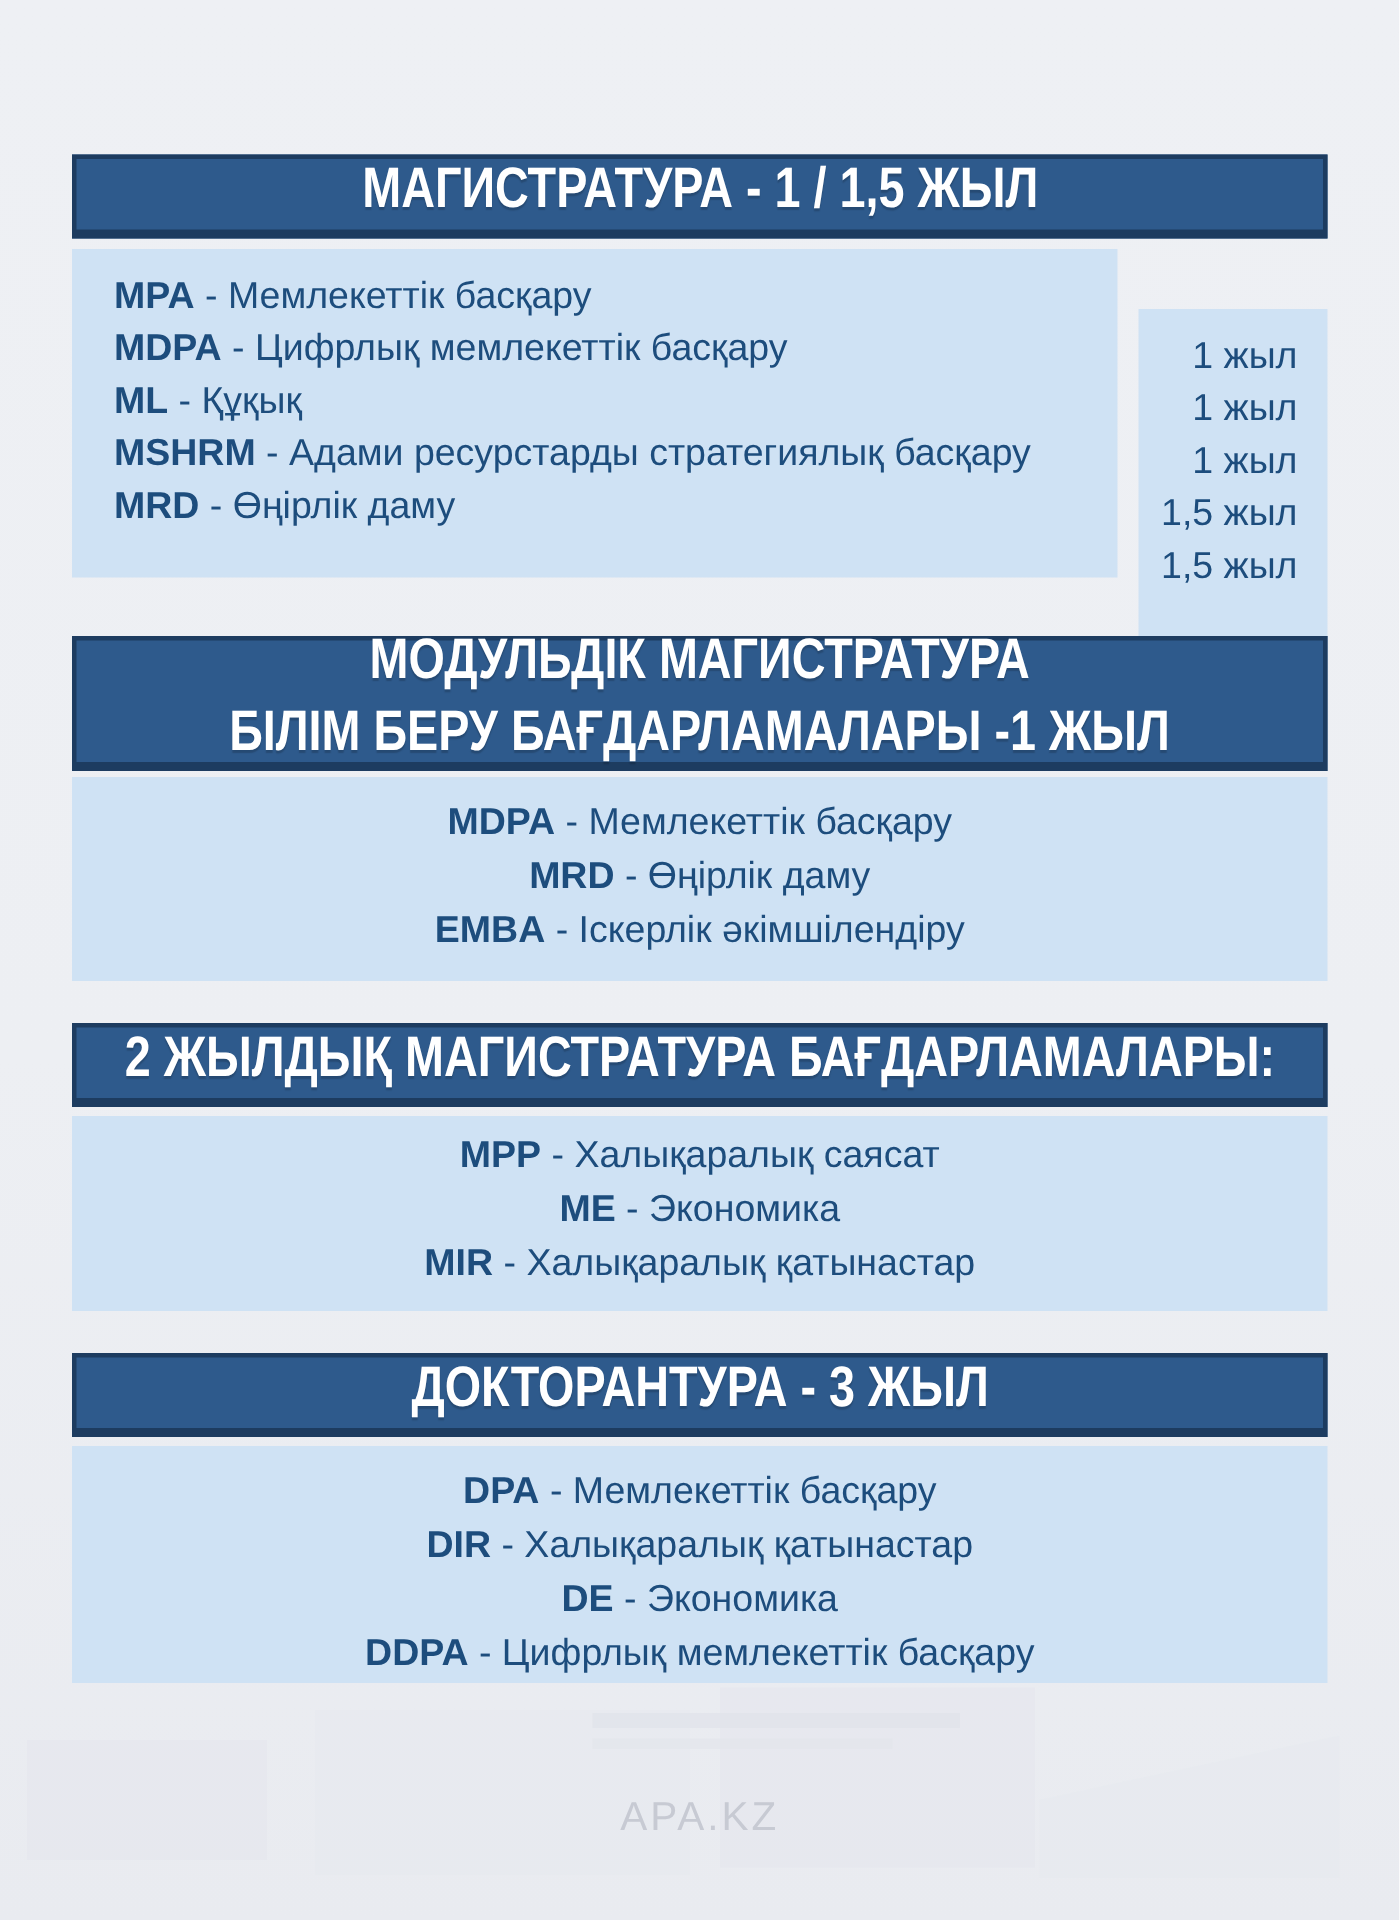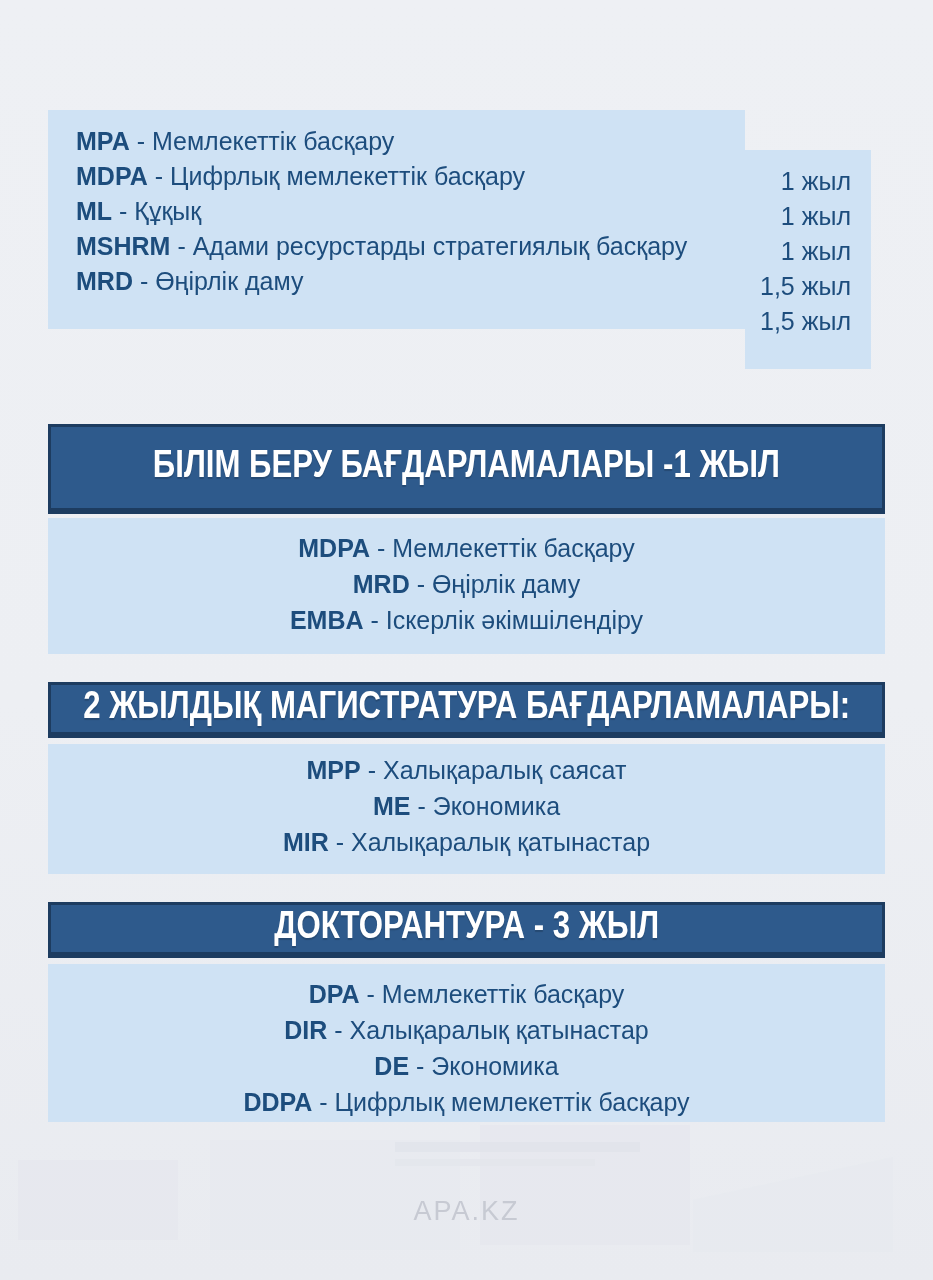--- a/index.html
+++ b/index.html
@@ -37,21 +37,21 @@
   }
   .hdr-one{height:56px;}
   .hdr-two{height:90px;}
   .hdr-line{text-align:center;line-height:40px;}
   .condensed{
     display:inline-block;white-space:nowrap;
     transform:scaleX(0.82);transform-origin:center;
     color:var(--header-text);font-weight:bold;font-size:38px;
     letter-spacing:0px;text-shadow:0 2px 1px rgba(0,0,0,0.18);
   }
-  .body-split{display:flex;}
+  .body-split{display:flex;gap:14px;}
   .box{box-sizing:border-box;background:var(--box-bg);}
   .main-box{width:697px;padding:14px 0 0 28px;}
   .dur-box{width:126px;padding:14px 20px 0 0;margin-top:40px;}
   .center-box{width:837px;padding:12px 0 0 0;}
   .prog-row{color:var(--text);font-size:25px;line-height:35px;white-space:nowrap;}
   .center-box .prog-row{text-align:center;line-height:36px;}
   .code{font-weight:bold;}
   .dur-row{color:var(--text);font-size:25px;line-height:35px;text-align:right;white-space:nowrap;}
   
   .section-0{top:103px;}
@@ -76,39 +76,43 @@
     <div class="ph ph-a"></div>
     <div class="ph ph-b"></div>
     <div class="ph ph-c"></div>
     <div class="ph ph-d"></div>
     <div class="ph ph-e"></div>
     <div class="ph ph-f"></div>
   </div>
 
   <div id="sections">
       <div class="section section-0">
+        <div class="hdr hdr-one">
+          <div class="hdr-line"><span class="condensed">МАГИСТРАТУРА - 1 / 1,5 ЖЫЛ</span></div>
+        </div>
         <div class="body-split">
           <div class="box main-box">
             <div class="prog-row"><span class="code">MPA</span><span class="sep"> - </span><span class="pname">Мемлекеттік басқару</span></div>
             <div class="prog-row"><span class="code">MDPA</span><span class="sep"> - </span><span class="pname">Цифрлық мемлекеттік басқару</span></div>
             <div class="prog-row"><span class="code">ML</span><span class="sep"> - </span><span class="pname">Құқық</span></div>
             <div class="prog-row"><span class="code">MSHRM</span><span class="sep"> - </span><span class="pname">Адами ресурстарды стратегиялық басқару</span></div>
             <div class="prog-row"><span class="code">MRD</span><span class="sep"> - </span><span class="pname">Өңірлік даму</span></div>
           </div>
           <div class="box dur-box">
             <div class="dur-row">1 жыл</div>
             <div class="dur-row">1 жыл</div>
             <div class="dur-row">1 жыл</div>
             <div class="dur-row">1,5 жыл</div>
             <div class="dur-row">1,5 жыл</div>
           </div>
         </div>
       </div>
       <div class="section section-1">
         <div class="hdr hdr-two">
+          <div class="hdr-line"><span class="condensed">МОДУЛЬДІК МАГИСТРАТУРА</span></div>
           <div class="hdr-line"><span class="condensed">БІЛІМ БЕРУ БАҒДАРЛАМАЛАРЫ -1 ЖЫЛ</span></div>
         </div>
         <div class="box center-box">
           <div class="prog-row"><span class="code">MDPA</span><span class="sep"> - </span><span class="pname">Мемлекеттік басқару</span></div>
           <div class="prog-row"><span class="code">MRD</span><span class="sep"> - </span><span class="pname">Өңірлік даму</span></div>
           <div class="prog-row"><span class="code">EMBA</span><span class="sep"> - </span><span class="pname">Іскерлік әкімшілендіру</span></div>
         </div>
       </div>
       <div class="section section-2">
         <div class="hdr hdr-one">

